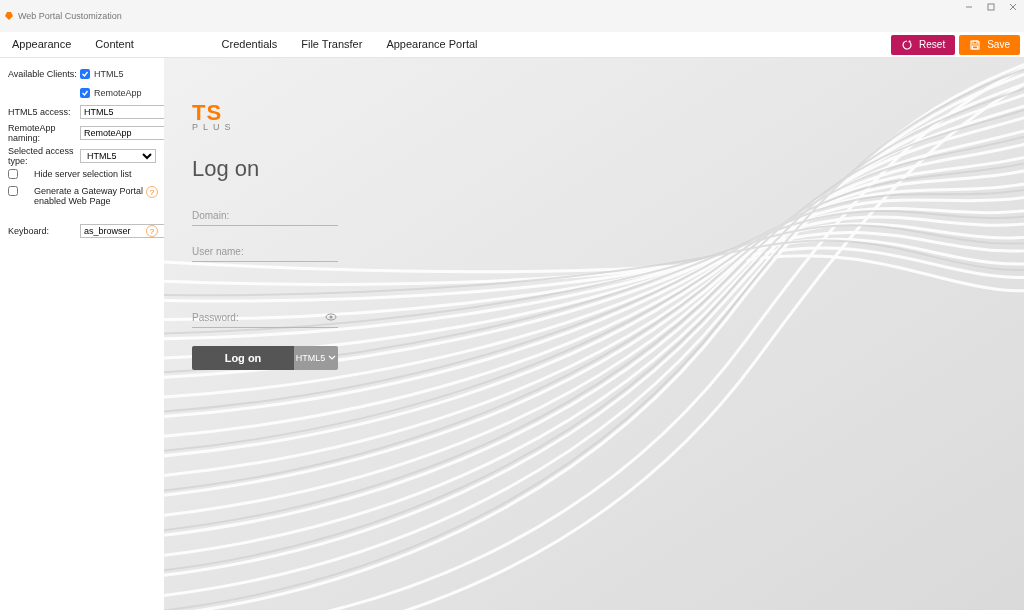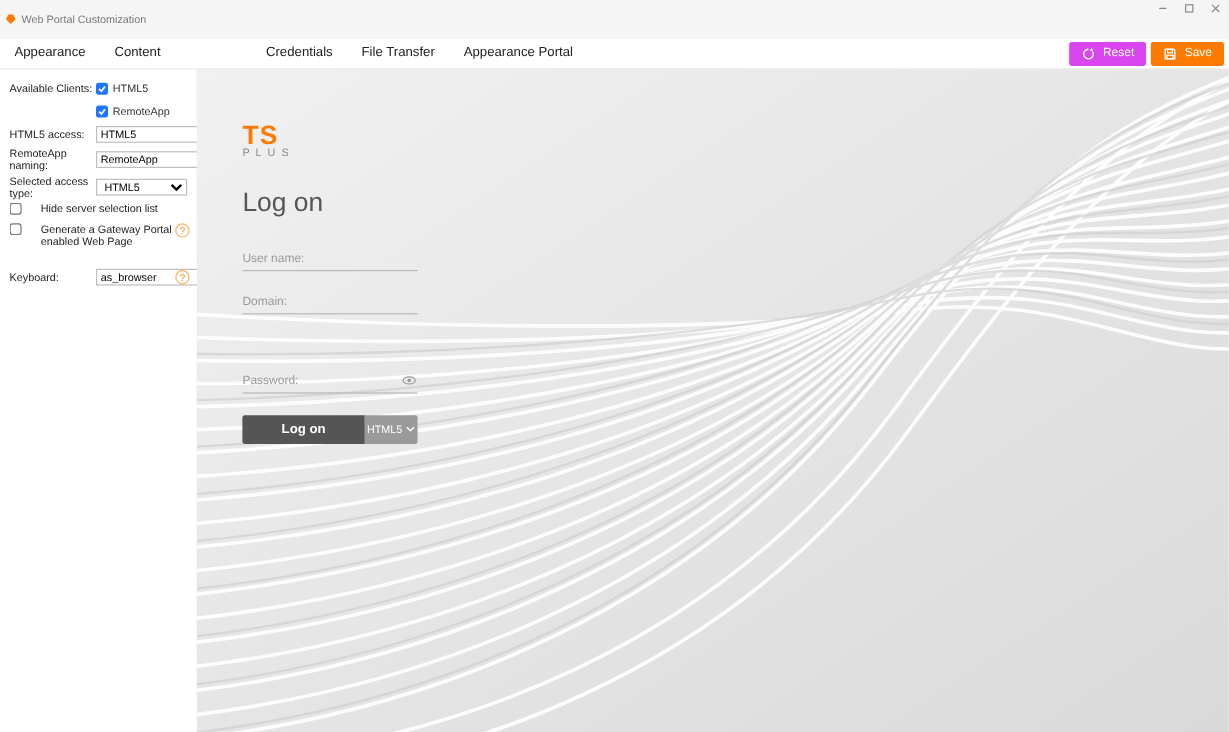--- a/index.html
+++ b/index.html
@@ -10,39 +10,39 @@
   .titlebar .title-text { font-size: 9px; color: #777; }
   .win-controls { position: absolute; right: 0; top: 0; height: 14px; display: flex; }
   .win-btn { width: 22px; height: 14px; display: flex; align-items: center; justify-content: center; color: #888; font-size: 9px; }
   
   .topbar { height: 26px; background: #fff; display: flex; align-items: stretch; border-bottom: 1px solid #e5e5e5; }
   .tabs { display: flex; align-items: stretch; }
   .tab { padding: 0 12px; display: flex; align-items: center; font-size: 11px; font-weight: 400; color: #222; border-bottom: 2px solid transparent; cursor: pointer; }
   .tab.active { color: #ff7a00; border-bottom-color: #ff7a00; margin-top: 47px; }
   .top-actions { margin-left: auto; display: flex; align-items: center; gap: 4px; padding-right: 4px; }
   .btn { height: 20px; border: none; display: inline-flex; align-items: center; gap: 6px; padding: 0 10px; font-size: 10px; border-radius: 2px; cursor: pointer; color: #fff; }
-  .btn-grey { background: #d946ef; align-items: center; }
+  .btn-grey { background: #be185d; align-items: center; }
   .btn-orange { background: #ff7a00; }
   .btn .ico { width: 12px; height: 12px; display: inline-flex; align-items: center; justify-content: center; }
   
   .body { display: flex; height: calc(610px - 14px - 26px); }
   .sidebar { width: 164px; background: #fff; padding: 8px 8px 8px 8px; }
   .form-row { display: flex; align-items: center; min-height: 16px; margin-bottom: 3px; position: relative; }
   .form-label { width: 72px; font-size: 9px; color: #222; flex-shrink: 0; }
   .form-input { flex: 1; height: 14px; border: 1px solid #bfbfbf; font-size: 9px; padding: 0 3px; background: #fff; }
   .form-select { flex: 1; height: 14px; border: 1px solid #bfbfbf; font-size: 9px; padding: 0 2px; background: #fff; }
   .check-row { display: flex; align-items: flex-start; gap: 16px; font-size: 9px; color: #222; margin-bottom: 3px; position: relative; min-height: 14px; }
   .check-row input[type=checkbox] { width: 10px; height: 10px; margin: 0; }
   .blue-check { width: 10px; height: 10px; background: #2176ff; border-radius: 2px; display: inline-flex; align-items: center; justify-content: center; color: #fff; font-size: 8px; line-height: 1; }
   .help-icon { width: 12px; height: 12px; border: 1px solid #ffb066; color: #ff7a00; border-radius: 50%; font-size: 8px; display: inline-flex; align-items: center; justify-content: center; position: absolute; right: -2px; }
   .section-gap { height: 14px; }
   
   .preview { flex: 1; position: relative; background: #e9e9e9; overflow: hidden; }
   .wave-bg { position: absolute; inset: 0; }
-  .card-area { position: absolute; left: 38px; top: 46px; width: 180px; }
+  .card-area { position: absolute; left: 28px; top: 46px; width: 180px; }
   .logo { margin-bottom: 24px; }
   .logo .ts { font-size: 22px; font-weight: 700; letter-spacing: 1px; color: #ff7a00; line-height: 0.8; }
   .logo .plus { font-size: 9px; letter-spacing: 5px; color: #888; }
   .card-title { font-size: 22px; font-weight: 400; color: #555; margin-bottom: 22px; }
   .field-line { display: block; width: 146px; border: none; border-bottom: 1px solid #b8b8b8; background: transparent; font-size: 10px; color: #555; padding: 6px 0 4px 0; margin-bottom: 14px; outline: none; }
   .field-line::placeholder { color: #9a9a9a; }
   .pw-row { position: relative; width: 146px; margin-top: 44px; }
   .eye-icon { position: absolute; right: 0; top: 4px; width: 14px; height: 14px; display: flex; align-items: center; justify-content: center; color: #999; }
   .login-row { display: flex; margin-top: 18px; }
   .login-btn { flex: 1; height: 24px; background: #555; color: #fff; border: none; font-size: 11px; font-weight: 600; cursor: pointer; border-radius: 2px 0 0 2px; }
@@ -217,22 +217,22 @@
       </g>
     </svg>
 
     <div class="card-area">
       <div class="logo">
         <div class="ts">TS</div>
         <div class="plus">PLUS</div>
       </div>
       <div class="card-title">Log on</div>
 
+      <input class="field-line" placeholder="Domain:" style="">
       <input class="field-line" placeholder="User name:" style="">
-      <input class="field-line" placeholder="Domain:" style="">
       <div class="pw-row">
         <input class="field-line" style="margin-bottom: 0px; width: 100%;" type="password" placeholder="Password:">
         <span class="eye-icon">
           <svg width="14" height="14" viewBox="0 0 14 14">
               <ellipse cx="7" cy="7" rx="5" ry="3" fill="none" stroke="#999" stroke-width="1"></ellipse>
               <circle cx="7" cy="7" r="1.5" fill="#999"></circle>
             </svg>
         </span>
       </div>
 

